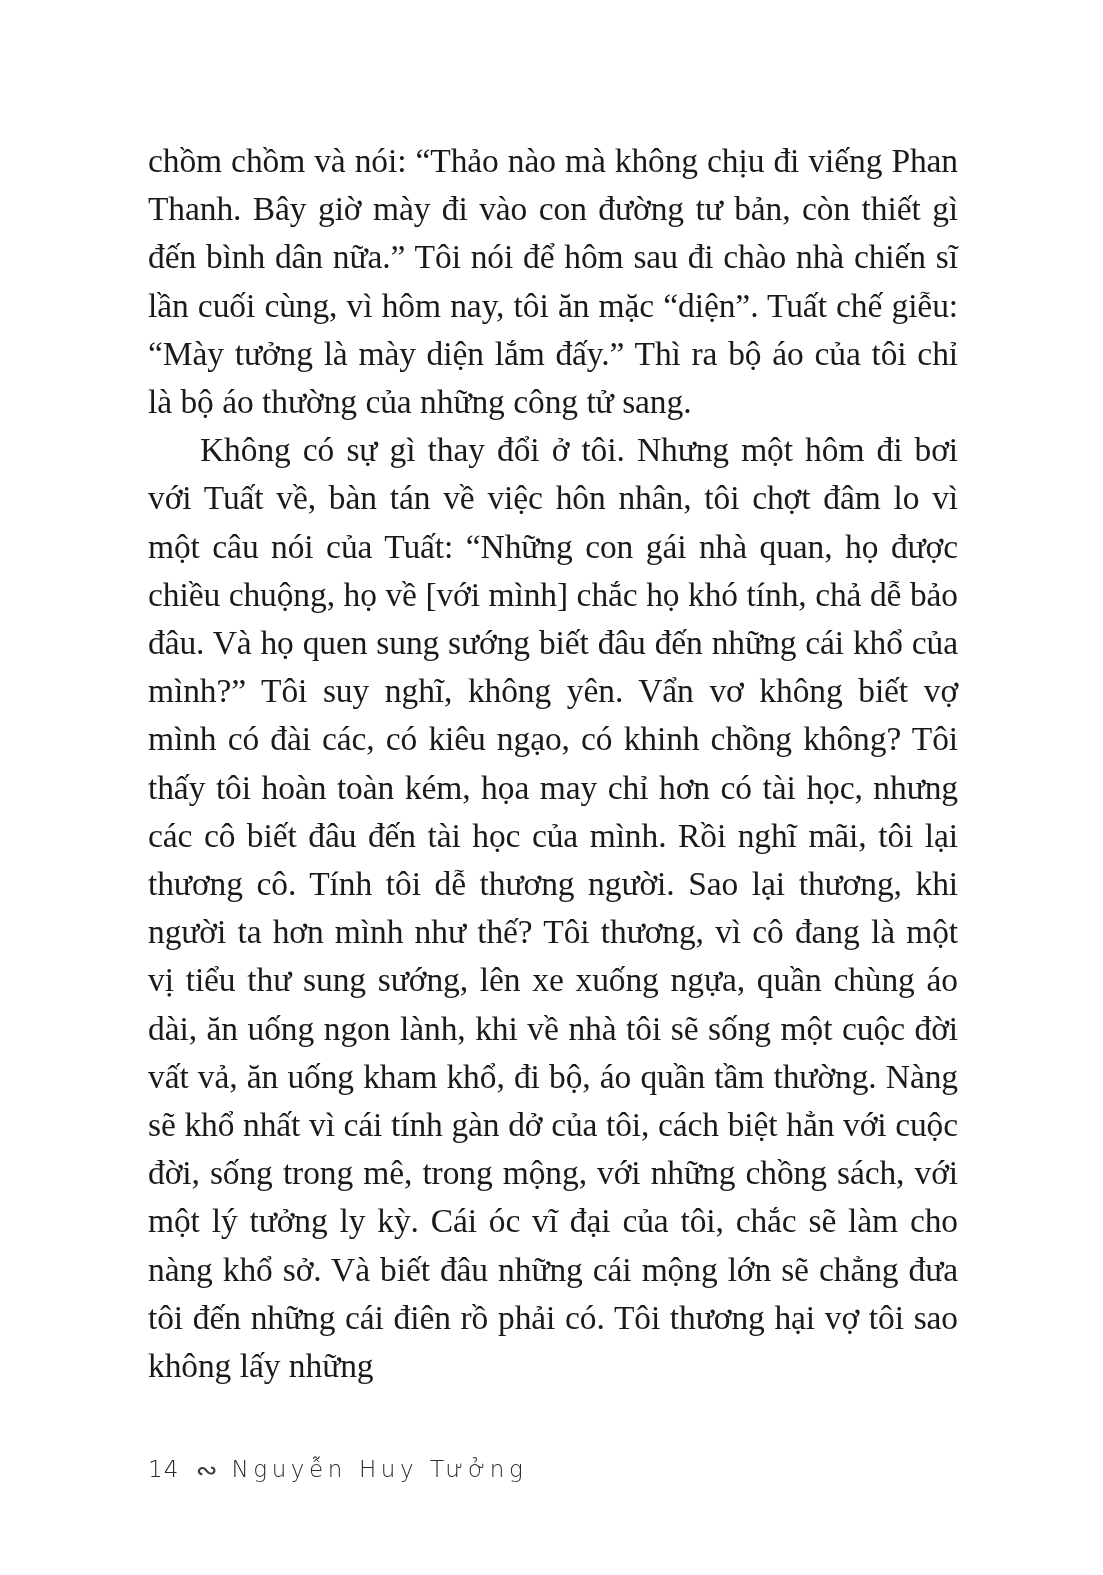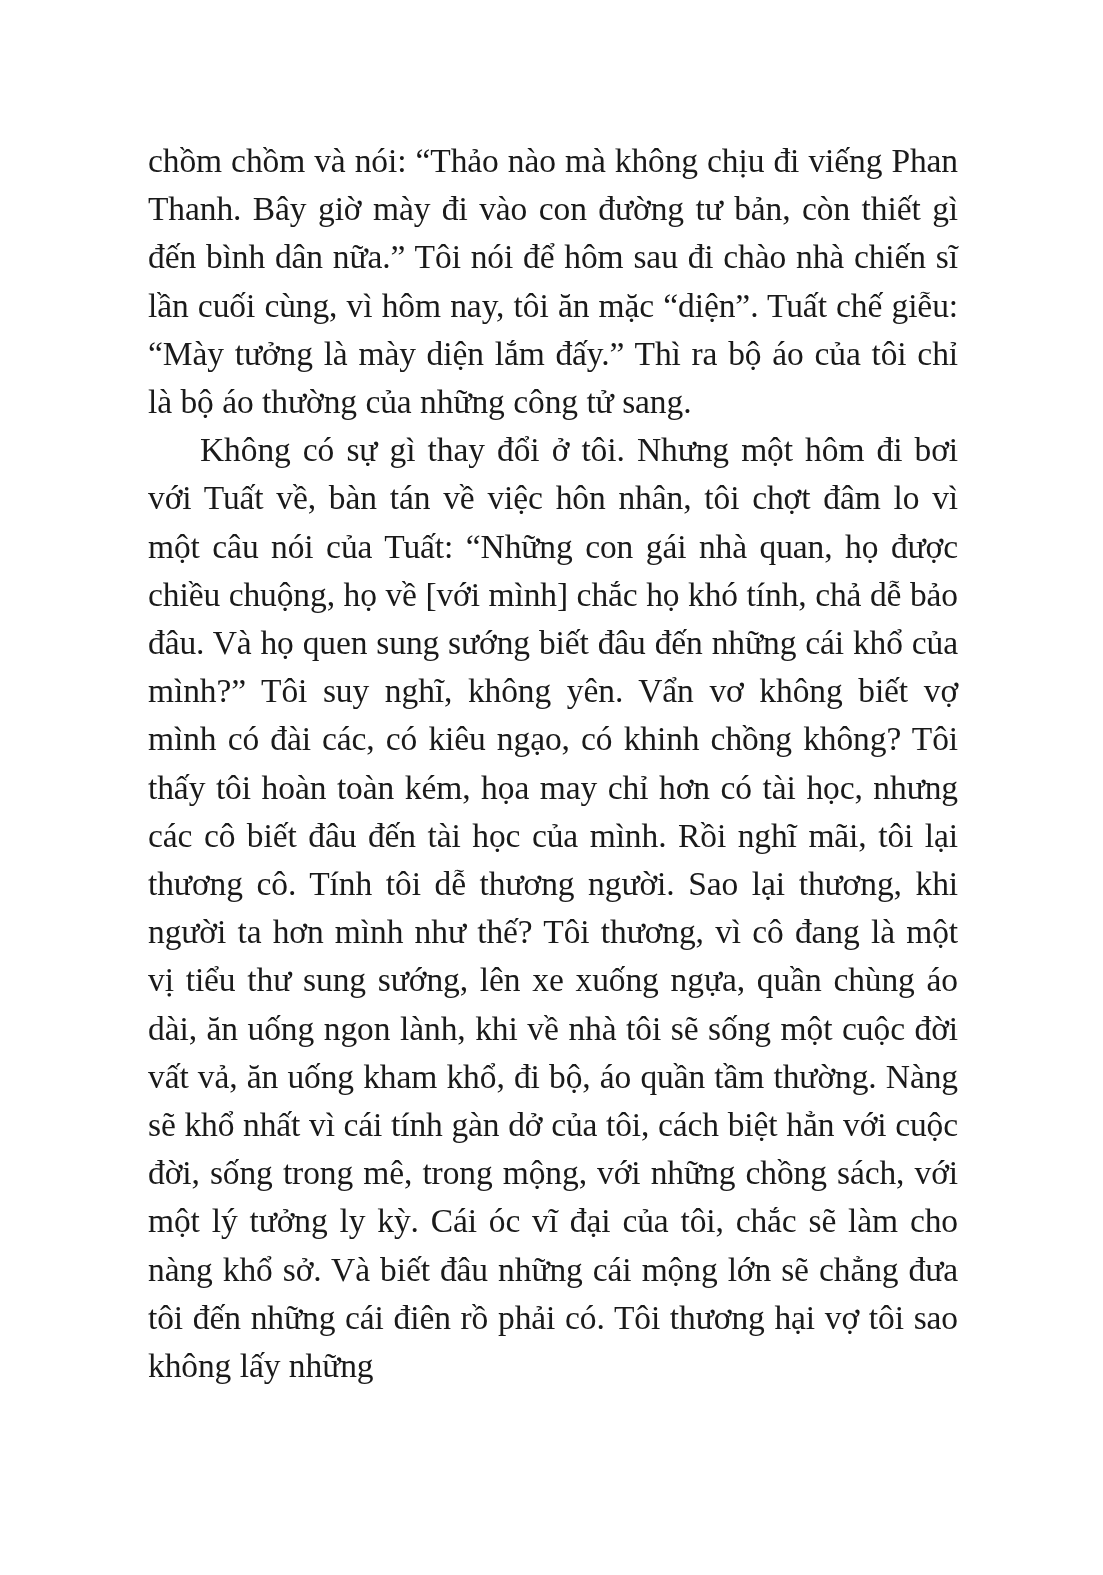--- a/index.html
+++ b/index.html
@@ -100,14 +100,19 @@
 </head>
 <body>
 
 <div class="page">
 
   <div class="text-block">
     <p class="para continued">chồm chồm và nói: “Thảo nào mà không chịu đi viếng Phan Thanh. Bây giờ mày đi vào con đường tư bản, còn thiết gì đến bình dân nữa.” Tôi nói để hôm sau đi chào nhà chiến sĩ lần cuối cùng, vì hôm nay, tôi ăn mặc “diện”. Tuất chế giễu: “Mày tưởng là mày diện lắm đấy.” Thì ra bộ áo của tôi chỉ là bộ áo thường của những công tử sang.</p>
     <p class="para indented">Không có sự gì thay đổi ở tôi. Nhưng một hôm đi bơi với Tuất về, bàn tán về việc hôn nhân, tôi chợt đâm lo vì một câu nói của Tuất: “Những con gái nhà quan, họ được chiều chuộng, họ về [với mình] chắc họ khó tính, chả dễ bảo đâu. Và họ quen sung sướng biết đâu đến những cái khổ của mình?” Tôi suy nghĩ, không yên. Vẩn vơ không biết vợ mình có đài các, có kiêu ngạo, có khinh chồng không? Tôi thấy tôi hoàn toàn kém, họa may chỉ hơn có tài học, nhưng các cô biết đâu đến tài học của mình. Rồi nghĩ mãi, tôi lại thương cô. Tính tôi dễ thương người. Sao lại thương, khi người ta hơn mình như thế? Tôi thương, vì cô đang là một vị tiểu thư sung sướng, lên xe xuống ngựa, quần chùng áo dài, ăn uống ngon lành, khi về nhà tôi sẽ sống một cuộc đời vất vả, ăn uống kham khổ, đi bộ, áo quần tầm thường. Nàng sẽ khổ nhất vì cái tính gàn dở của tôi, cách biệt hẳn với cuộc đời, sống trong mê, trong mộng, với những chồng sách, với một lý tưởng ly kỳ. Cái óc vĩ đại của tôi, chắc sẽ làm cho nàng khổ sở. Và biết đâu những cái mộng lớn sẽ chẳng đưa tôi đến những cái điên rồ phải có. Tôi thương hại vợ tôi sao không lấy những</p>
   </div>
 
+  <div class="footer">
+    <span class="footer-page-number">14</span>
+    <span class="footer-ornament">∾</span>
+    <span class="footer-author">Nguyễn Huy Tưởng</span>
+  </div>
 
 </div>
 
 </body></html>

